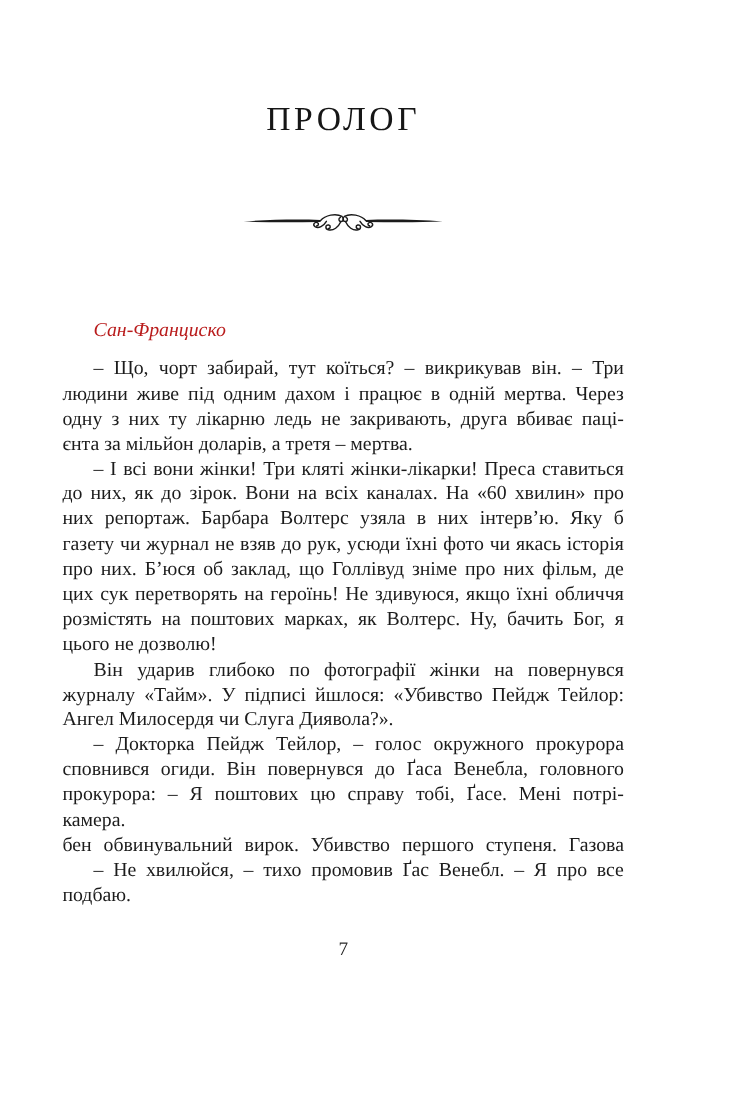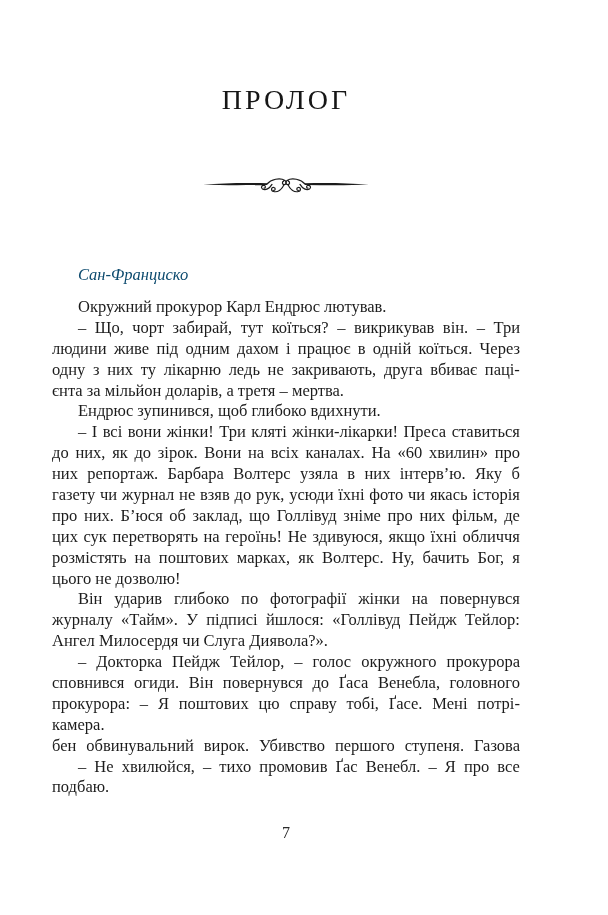--- a/index.html
+++ b/index.html
@@ -40,21 +40,21 @@
     margin-top: 62px;
     height: 26px;
     text-align: center;
   }
   .dateline {
     margin-top: 62px;
     padding-left: 26px;
     font-style: italic;
     font-size: 16.5px;
     line-height: 22px;
-    color: #0c4a6e;
+    color: #b91c1c;
   }
   .body-text {
     margin-top: 11px;
     font-size: 16.5px;
     line-height: 20.9px;
   }
   .line {
     height: 20.9px;
   }
   .line.just {
@@ -100,36 +100,34 @@
           <path d="M87 8.8 C 89 13.2 93 16.6 97.4 15.5 C 100.4 14.7 99.9 10.9 97.1 11.5 C 95.1 12 95.6 14.6 97.3 14.4"></path>
         </g>
       </svg>
     </div>
 
     <div class="dateline">
       <div>Сан-Франциско</div>
     </div>
 
     <div class="body-text" id="body-text">
-        <div class="line first plain">Окружний прокурор Карл Ендрюс лютував.</div>
         <div class="line first just"><span>–</span><span>Що,</span><span>чорт</span><span>забирай,</span><span>тут</span><span>коїться?</span><span>–</span><span>викрикував</span><span>він.</span><span>–</span><span>Три</span></div>
-        <div class="line just"><span>людини</span><span>живе</span><span>під</span><span>одним</span><span>дахом</span><span>і</span><span>працює</span><span>в</span><span>одній</span><span>коїться.</span><span>Через</span></div>
+        <div class="line just"><span>людини</span><span>живе</span><span>під</span><span>одним</span><span>дахом</span><span>і</span><span>працює</span><span>в</span><span>одній</span><span>мертва.</span><span>Через</span></div>
         <div class="line just"><span>одну</span><span>з</span><span>них</span><span>ту</span><span>лікарню</span><span>ледь</span><span>не</span><span>закривають,</span><span>друга</span><span>вбиває</span><span>паці-</span></div>
         <div class="line plain">єнта за мільйон доларів, а третя – мертва.</div>
-        <div class="line first plain">Ендрюс зупинився, щоб глибоко вдихнути.</div>
         <div class="line first just"><span>–</span><span>І</span><span>всі</span><span>вони</span><span>жінки!</span><span>Три</span><span>кляті</span><span>жінки-лікарки!</span><span>Преса</span><span>ставиться</span></div>
         <div class="line just"><span>до</span><span>них,</span><span>як</span><span>до</span><span>зірок.</span><span>Вони</span><span>на</span><span>всіх</span><span>каналах.</span><span>На</span><span>«60</span><span>хвилин»</span><span>про</span></div>
         <div class="line just"><span>них</span><span>репортаж.</span><span>Барбара</span><span>Волтерс</span><span>узяла</span><span>в</span><span>них</span><span>інтерв’ю.</span><span>Яку</span><span>б</span></div>
         <div class="line just"><span>газету</span><span>чи</span><span>журнал</span><span>не</span><span>взяв</span><span>до</span><span>рук,</span><span>усюди</span><span>їхні</span><span>фото</span><span>чи</span><span>якась</span><span>історія</span></div>
         <div class="line just"><span>про</span><span>них.</span><span>Б’юся</span><span>об</span><span>заклад,</span><span>що</span><span>Голлівуд</span><span>зніме</span><span>про</span><span>них</span><span>фільм,</span><span>де</span></div>
         <div class="line just"><span>цих</span><span>сук</span><span>перетворять</span><span>на</span><span>героїнь!</span><span>Не</span><span>здивуюся,</span><span>якщо</span><span>їхні</span><span>обличчя</span></div>
         <div class="line just"><span>розмістять</span><span>на</span><span>поштових</span><span>марках,</span><span>як</span><span>Волтерс.</span><span>Ну,</span><span>бачить</span><span>Бог,</span><span>я</span></div>
         <div class="line plain">цього не дозволю!</div>
         <div class="line first just"><span>Він</span><span>ударив</span><span>глибоко</span><span>по</span><span>фотографії</span><span>жінки</span><span>на</span><span>повернувся</span></div>
-        <div class="line just"><span>журналу</span><span>«Тайм».</span><span>У</span><span>підписі</span><span>йшлося:</span><span>«Голлівуд</span><span>Пейдж</span><span>Тейлор:</span></div>
+        <div class="line just"><span>журналу</span><span>«Тайм».</span><span>У</span><span>підписі</span><span>йшлося:</span><span>«Убивство</span><span>Пейдж</span><span>Тейлор:</span></div>
         <div class="line plain">Ангел Милосердя чи Слуга Диявола?».</div>
         <div class="line first just"><span>–</span><span>Докторка</span><span>Пейдж</span><span>Тейлор,</span><span>–</span><span>голос</span><span>окружного</span><span>прокурора</span></div>
         <div class="line just"><span>сповнився</span><span>огиди.</span><span>Він</span><span>повернувся</span><span>до</span><span>Ґаса</span><span>Венебла,</span><span>головного</span></div>
         <div class="line just"><span>прокурора:</span><span>–</span><span>Я</span><span>поштових</span><span>цю</span><span>справу</span><span>тобі,</span><span>Ґасе.</span><span>Мені</span><span>потрі-</span></div>
         <div class="line plain">камера.</div>
         <div class="line just"><span>бен</span><span>обвинувальний</span><span>вирок.</span><span>Убивство</span><span>першого</span><span>ступеня.</span><span>Газова</span></div>
         <div class="line first just"><span>–</span><span>Не</span><span>хвилюйся,</span><span>–</span><span>тихо</span><span>промовив</span><span>Ґас</span><span>Венебл.</span><span>–</span><span>Я</span><span>про</span><span>все</span></div>
         <div class="line plain">подбаю.</div>
       </div>
 

